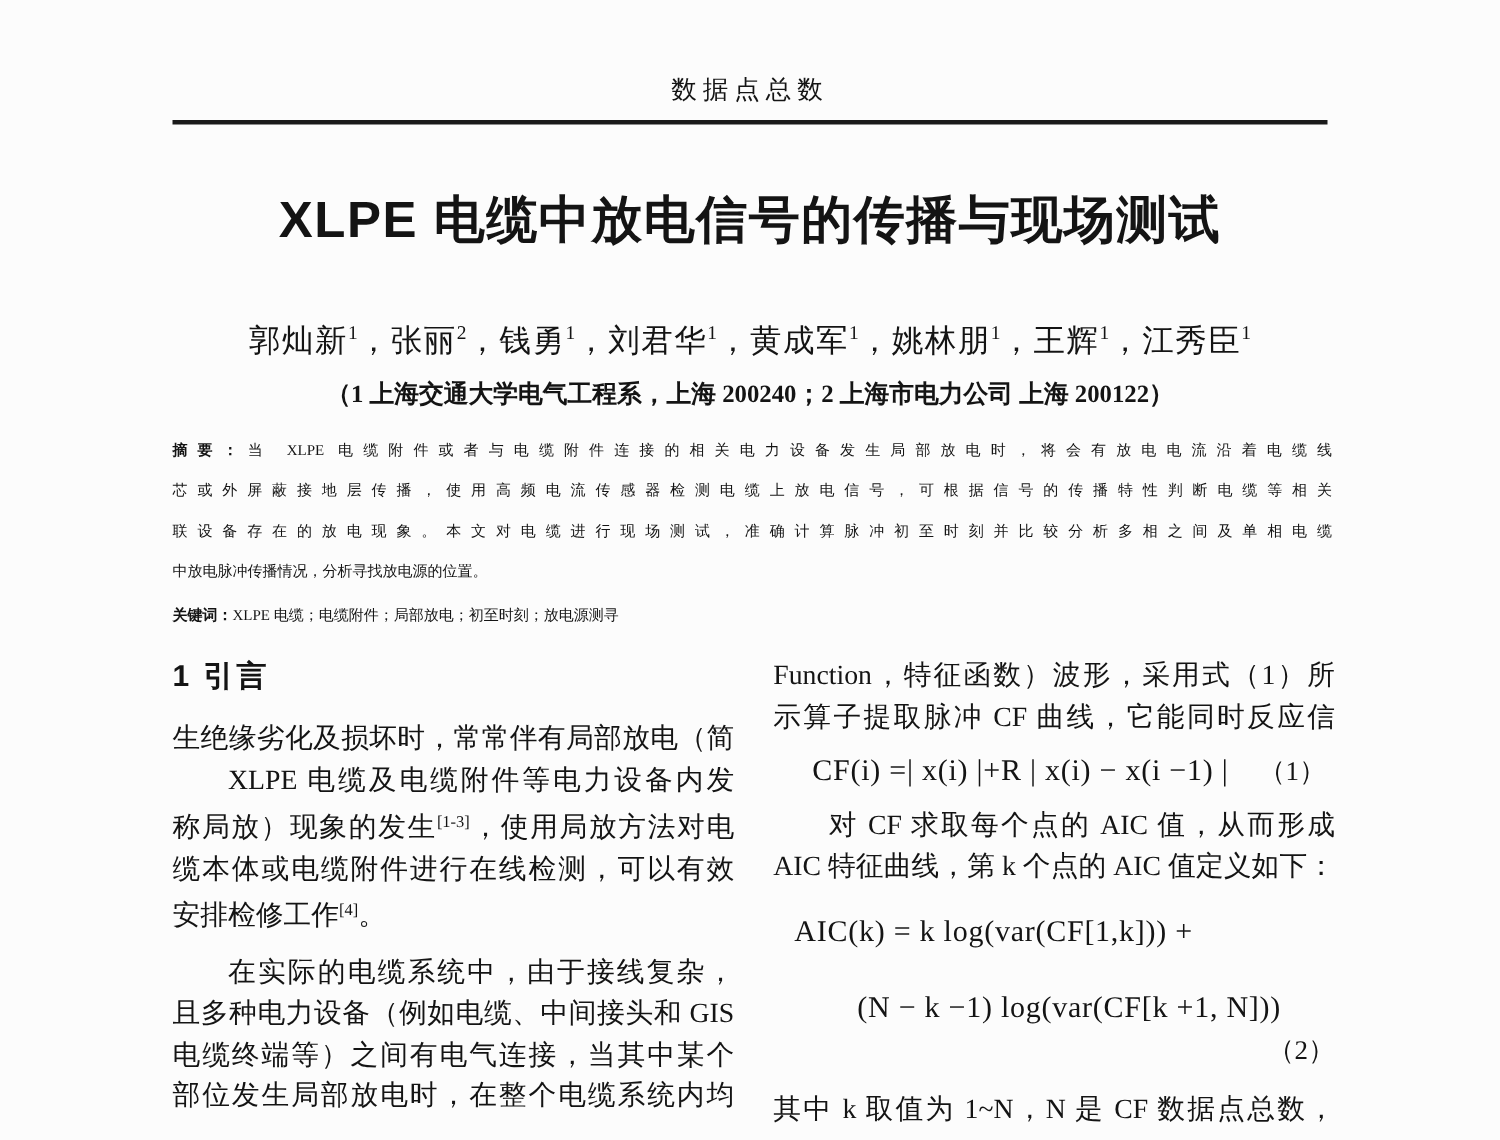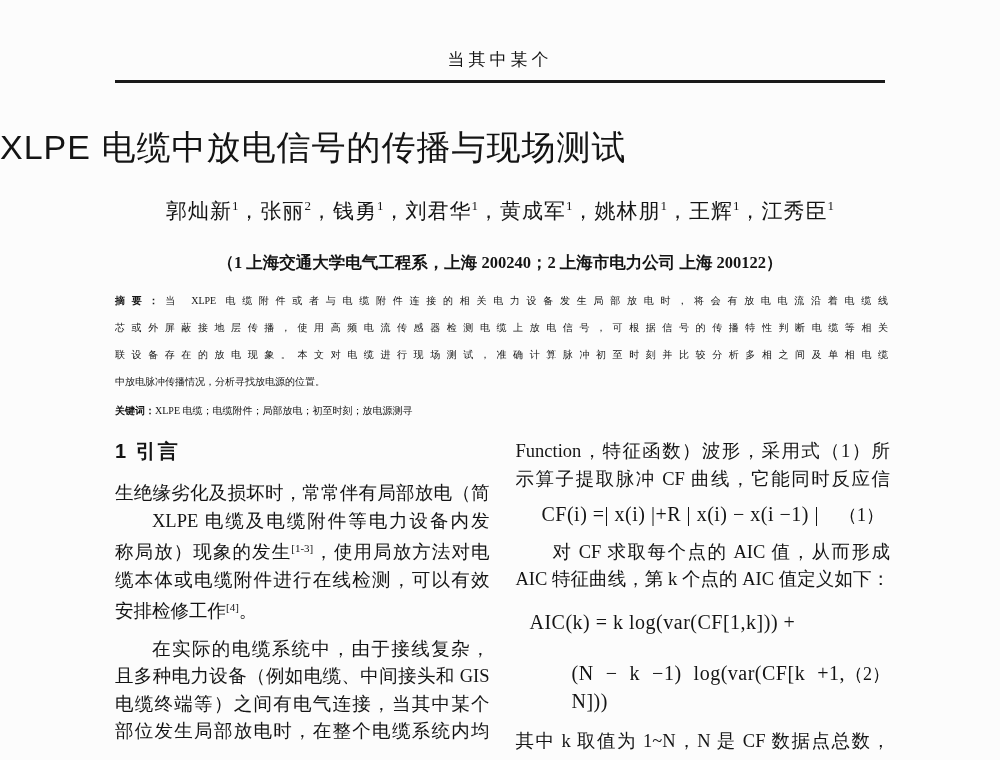--- a/index.html
+++ b/index.html
@@ -21,37 +21,37 @@
     letter-spacing: 4px;
   }
   .hrule {
     width: 770px;
     height: 3px;
     background: #1a1a1a;
     margin: 9px 0 0 115px;
   }
   .ptitle {
     margin-top: 42px;
-    text-align: left;
+    text-align: center;
     font-family: "Liberation Sans", "DejaVu Sans", sans-serif;
-    font-weight: normal;
+    font-weight: bold;
     font-size: 34px;
     line-height: 44px;
     letter-spacing: 1px;
   }
-  .authors { margin-top: 22px; }
+  .authors { margin-top: 38px; }
   .authors .tline {
     text-align: center;
     font-size: 21px;
     line-height: 30px;
     letter-spacing: 1px;
   }
   .authors .sup { font-size: 13px; vertical-align: 8px; }
   .affil {
-    margin-top: 25px;
+    margin-top: 9px;
     text-align: center;
     font-size: 16.5px;
     font-weight: 600;
     line-height: 23px;
   }
   .absblock { margin: 13px 112px 0 115px; }
   .absblock .tline {
     font-size: 10px;
     line-height: 27px;
     text-align: justify;
@@ -94,30 +94,31 @@
     gap: 18px;
   }
   .f1 .eqno { margin-left: auto; padding-right: 6px; }
   .f2a { padding-left: 14px; margin-top: 15px; }
   .f2b {
     display: flex;
     align-items: baseline;
     padding-left: 56px;
     margin-top: 23px;
     margin-bottom: 4px;
+    flex-direction: column;
   }
   .f2b .eqno { margin-left: auto; }
   .r9 { margin-top: 13px; }
 </style>
 </head>
 <body>
 
 <div class="page">
 
-  <div class="jheader">当其中某个</div>
+  <div class="jheader">数据点总数</div>
   <div class="hrule"></div>
 
   <div class="ptitle">XLPE 电缆中放电信号的传播与现场测试</div>
 
   <div class="authors">
       <div class="tline nostretch"><span class="seg">郭灿新</span><span class="seg sup">1</span><span class="seg">，张丽</span><span class="seg sup">2</span><span class="seg">，钱勇</span><span class="seg sup">1</span><span class="seg">，刘君华</span><span class="seg sup">1</span><span class="seg">，黄成军</span><span class="seg sup">1</span><span class="seg">，姚林朋</span><span class="seg sup">1</span><span class="seg">，王辉</span><span class="seg sup">1</span><span class="seg">，江秀臣</span><span class="seg sup">1</span></div>
     </div>
 
   <div class="affil">（1 上海交通大学电气工程系，上海 200240；2 上海市电力公司 上海 200122）</div>
 

